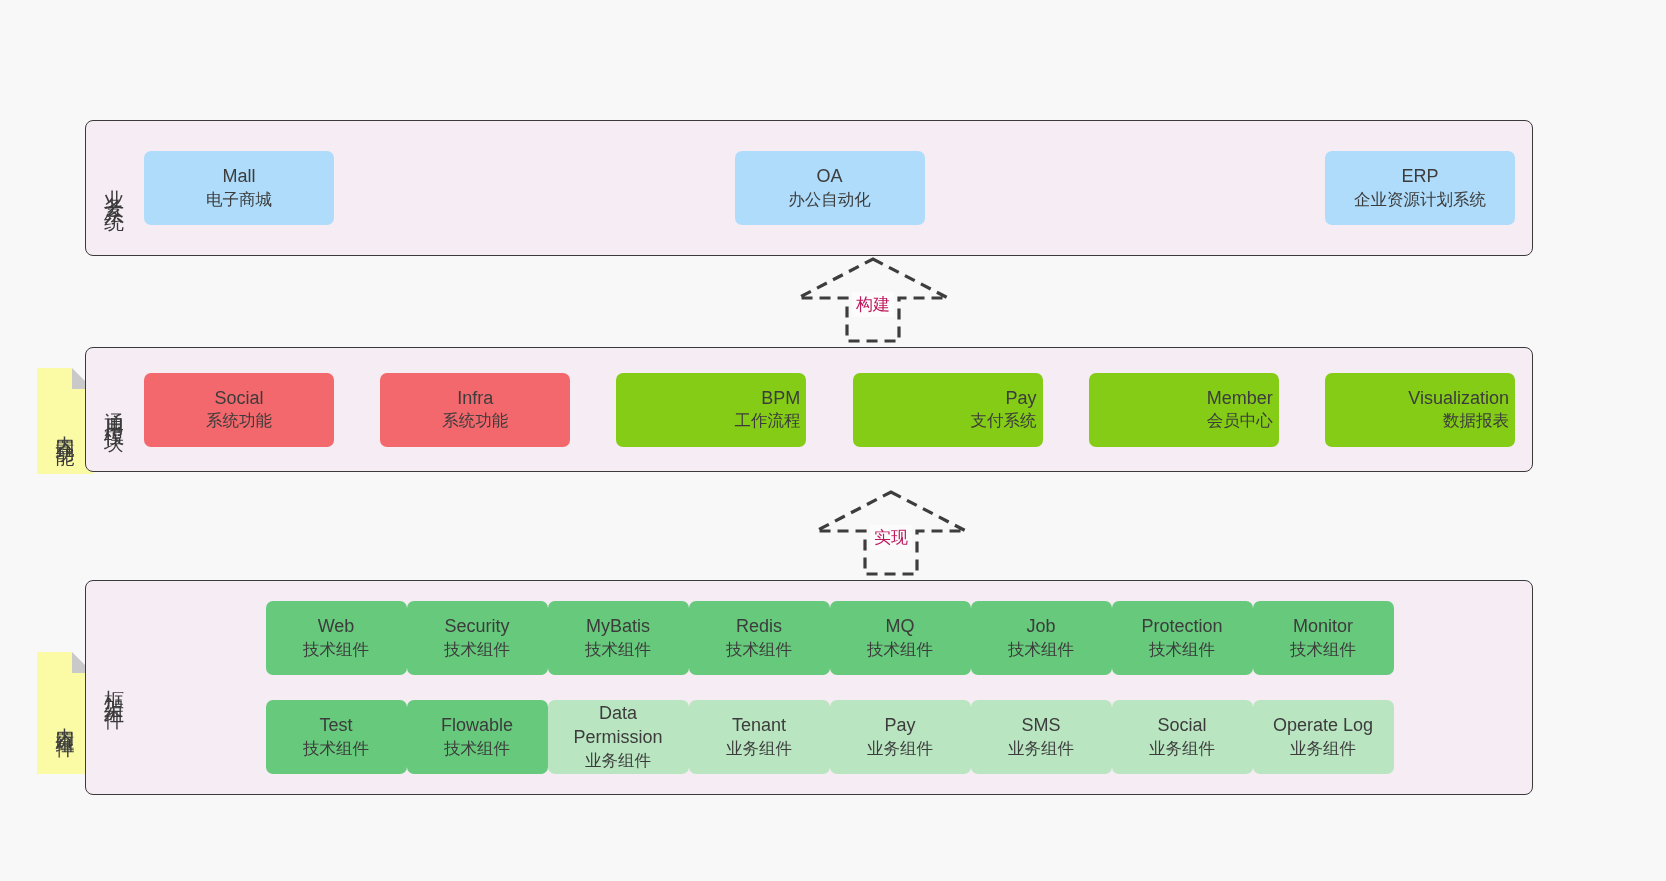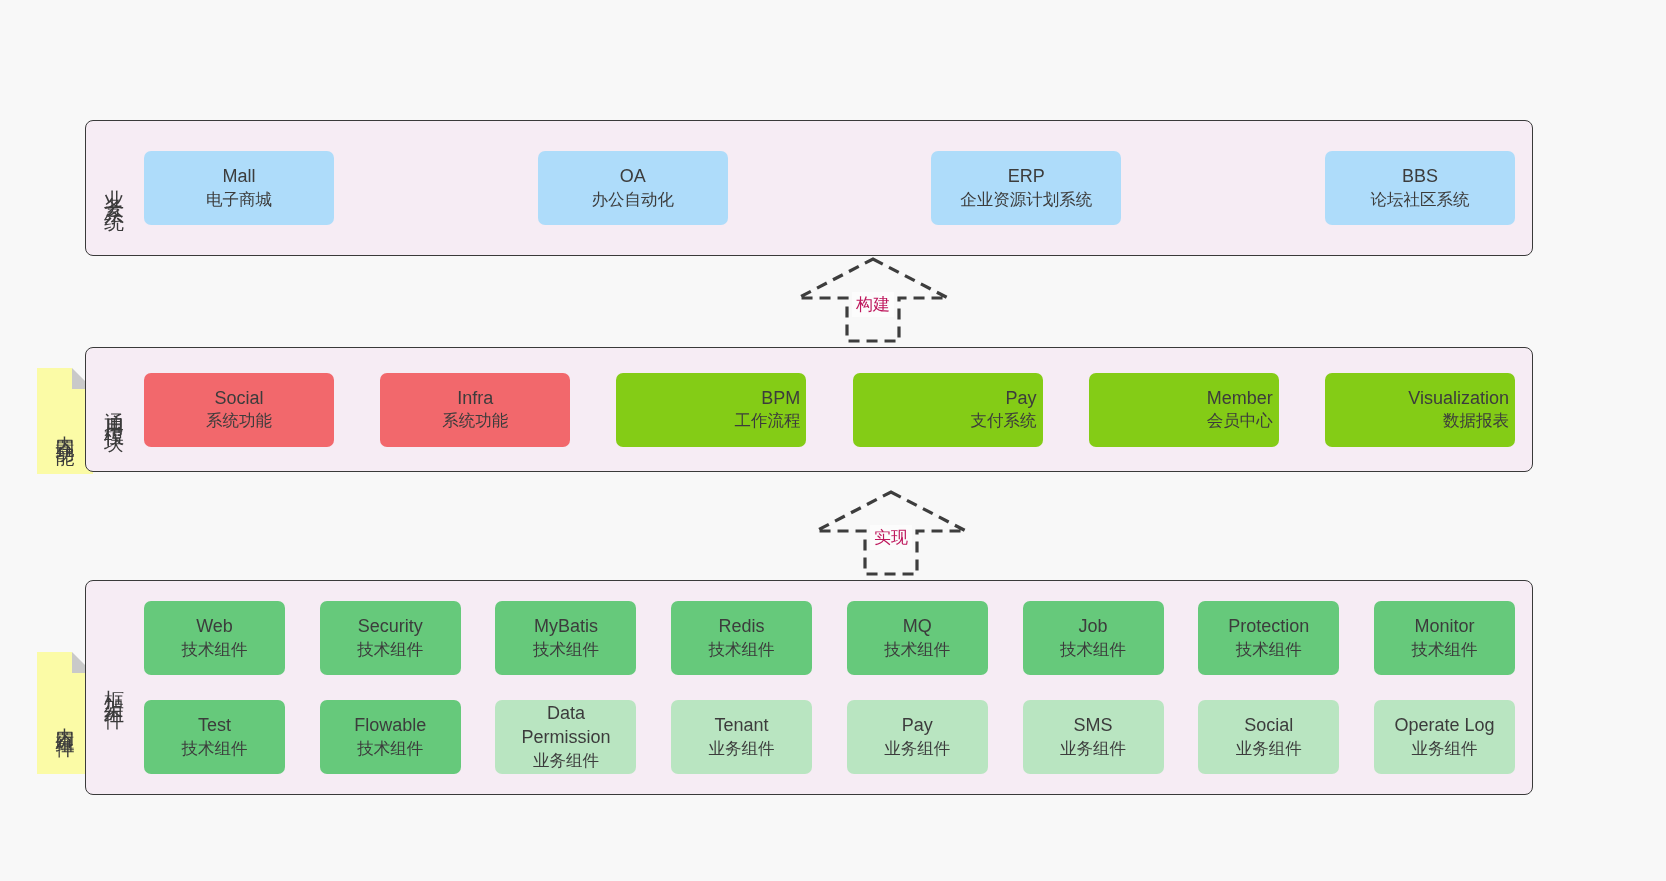--- a/index.html
+++ b/index.html
@@ -14,21 +14,21 @@
   }
   .panel-label{
     width:58px;display:flex;align-items:center;justify-content:center;
     writing-mode:vertical-rl;text-orientation:upright;
     font-size:20px;letter-spacing:7px;color:#3a3a3a;
   }
   .boxes{
     flex:1;display:flex;align-items:center;justify-content:space-between;
     padding-right:17px;
   }
-  .rows{flex:1;display:flex;flex-direction:column;justify-content:center;gap:25px;}
+  .rows{flex:1;display:flex;flex-direction:column;justify-content:center;gap:25px;align-items:center;}
   .rows .boxes{flex:0 0 auto;}
 
   
   .box{
     height:74px;border-radius:7px;box-sizing:border-box;padding:2px 6px;
     display:flex;flex-direction:column;align-items:center;justify-content:center;
     text-align:center;color:#3c3c3c;
   }
   .cols6 .box{width:190px;}
   .cols8 .box{width:141px;}
@@ -76,24 +76,20 @@
         <span class="s">电子商城</span>
       </div>
       <div class="box blue">
         <span class="t">OA</span>
         <span class="s">办公自动化</span>
       </div>
       <div class="box blue">
         <span class="t">ERP</span>
         <span class="s">企业资源计划系统</span>
       </div>
-      <div class="box blue">
-        <span class="t">BBS</span>
-        <span class="s">论坛社区系统</span>
-      </div>
     </div>
   </section>
 
   <div class="arrow" style="left:788px;top:256px;">
     <svg viewBox="0 0 170 88">
       <path d="M85 3 L160 42 L111 42 L111 85 L59 85 L59 42 L10 42 Z" fill="none" stroke="#3d3d3d" stroke-width="3.2" stroke-dasharray="11 7"></path>
     </svg>
     <span class="arrow-label">构建</span>
   </div>
 

